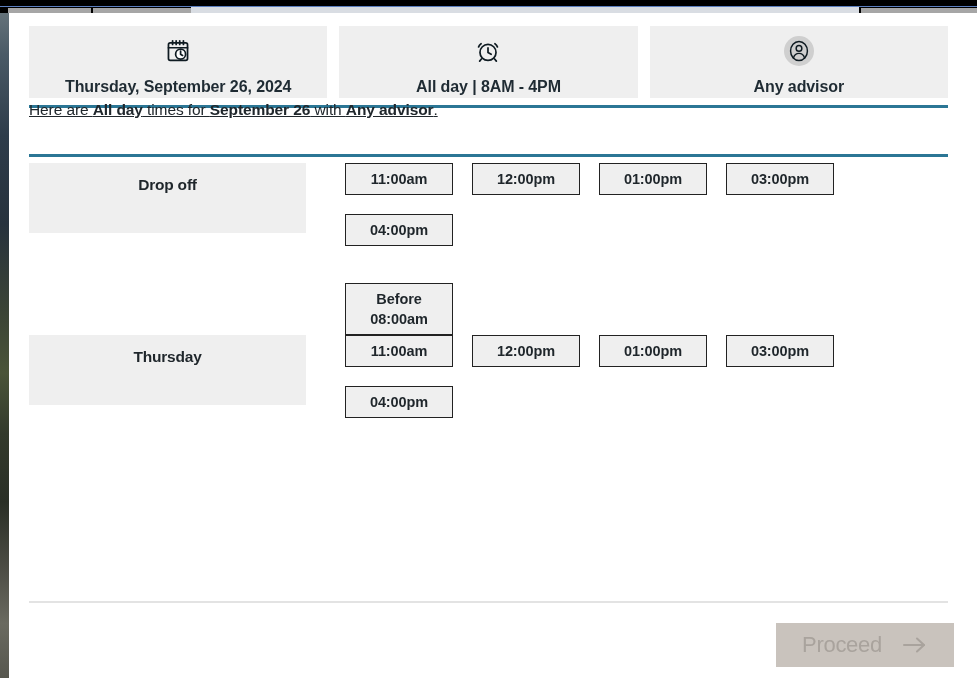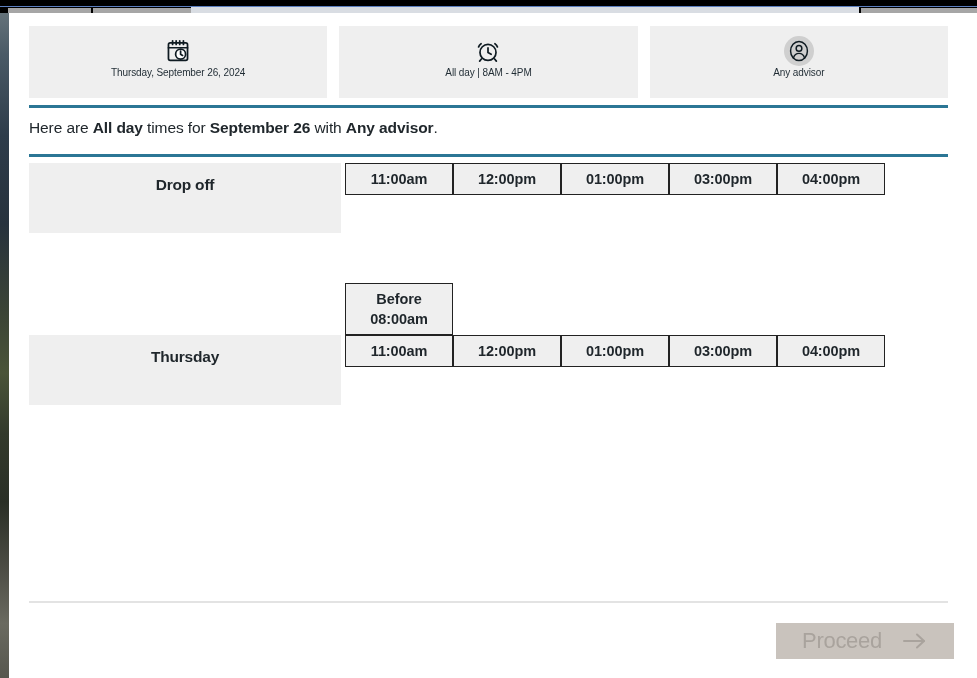--- a/index.html
+++ b/index.html
@@ -117,23 +117,23 @@
     box-sizing: border-box;
     cursor: pointer;
   }
   .summary-icon {
     height: 30px;
     display: flex;
     align-items: center;
     justify-content: center;
   }
   .summary-label {
-    margin-top: 1px;
-    font-size: 10px;
-    font-weight: normal;
+    margin-top: 12px;
+    font-size: 16px;
+    font-weight: bold;
     color: #1f2b33;
     letter-spacing: -0.1px;
     white-space: nowrap;
   }
   .avatar-disc {
     width: 30px; height: 30px;
     border-radius: 50%;
     background: #cfcfcf;
     display: flex;
     align-items: center;
@@ -148,44 +148,45 @@
     height: 3px;
     background: #2b7695;
   }
   #rule-top    { top: 92px; }
   #rule-bottom { top: 141px; }
 
   
   #summary-sentence {
     position: absolute;
     left: 20px;
-    top: 106px;
+    top: 88px;
     font-size: 15.5px;
     color: #20272c;
     letter-spacing: -0.1px;
     white-space: nowrap;
+    text-decoration: underline;
   }
   #summary-sentence b { font-weight: bold; }
 
   
   #service-rows {
     position: absolute;
     left: 20px;
     top: 150px;
     width: 919px;
   }
   .service-row {
     position: relative;
     margin-bottom: 16px;
     min-height: 70px;
   }
   .service-name-box {
     position: absolute;
     left: 0; top: 0;
-    width: 312px;
+    width: 277px;
     height: 70px;
     background: #efefef;
     display: flex;
     align-items: flex-start;
     justify-content: center;
     padding-top: 13px;
     box-sizing: border-box;
   }
   .service-name-text {
     font-size: 15.5px;
@@ -193,21 +194,21 @@
     color: #1f262b;
     letter-spacing: -0.2px;
   }
   .slot-list {
     position: absolute;
     left: 316px;
     top: 0;
     right: 0;
     display: flex;
     flex-wrap: wrap;
-    gap: 0;
+    gap: 19px;
   }
   .slot-btn {
     min-width: 108px;
     box-sizing: border-box;
     padding: 5px 6px;
     background: #efefef;
     border: 1px solid #222222;
     font-size: 14.5px;
     font-weight: bold;
     color: #1f262b;
@@ -226,21 +227,21 @@
     top: 588px;
     width: 919px;
     height: 2px;
     background: #e3e3e3;
   }
   #proceed-button {
     position: absolute;
     left: 767px;
     top: 610px;
     width: 178px;
-    height: 36px;
+    height: 44px;
     background: #c9c3bd;
     border: none;
     display: flex;
     align-items: center;
     justify-content: center;
     gap: 20px;
     cursor: default;
   }
   #proceed-label {
     font-size: 22px;

